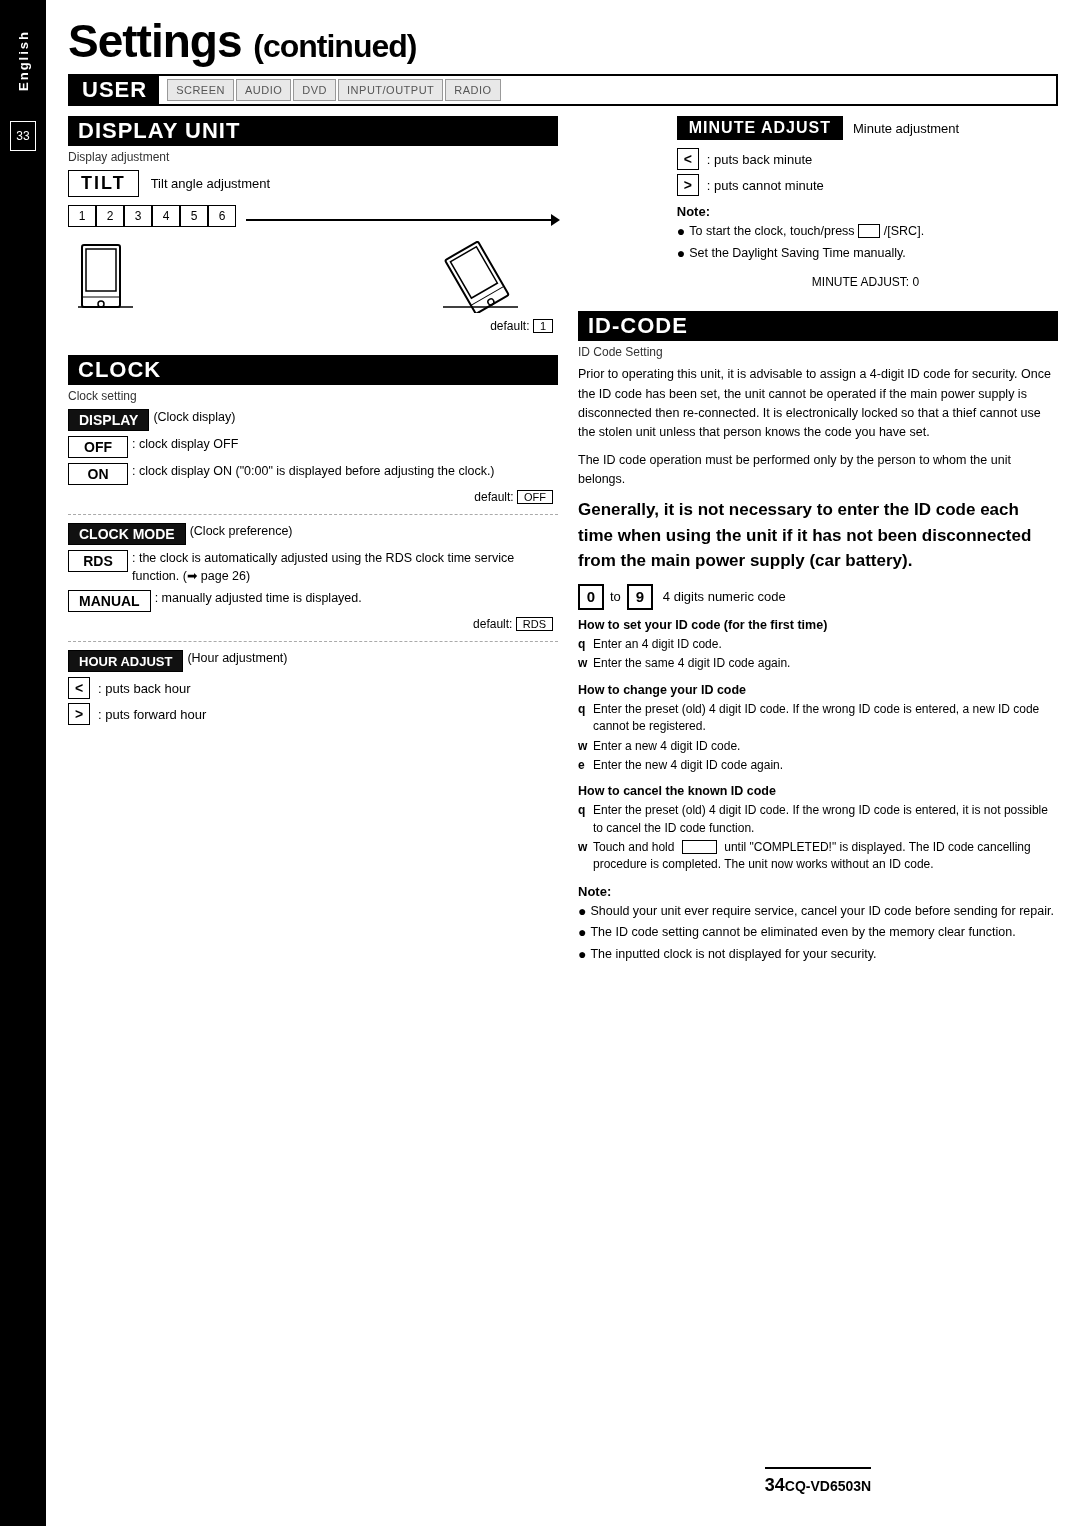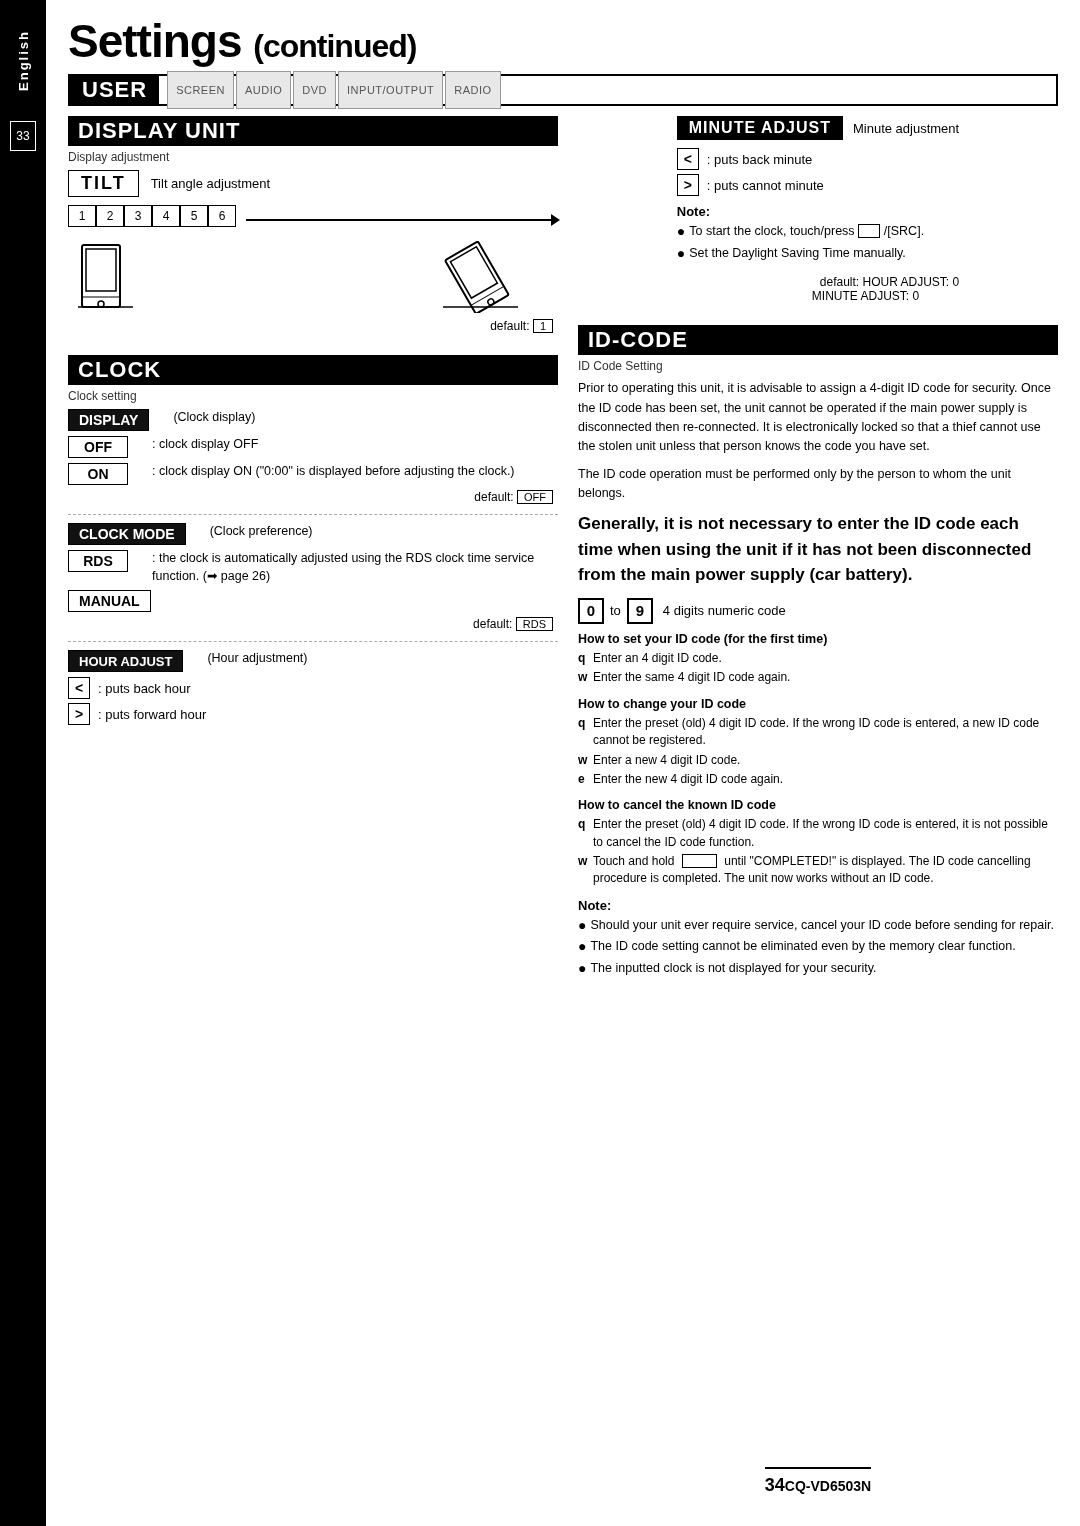--- a/index.html
+++ b/index.html
@@ -97,21 +97,21 @@
       align-items: center;
       height: 100%;
       padding-left: 8px;
       gap: 2px;
     }
     .user-tab {
       font-size: 11px;
       color: #555;
       padding: 2px 8px;
       border: 1px solid #999;
-      height: 38px;
+      height: 22px;
       display: flex;
       align-items: center;
       background: #e8e8e8;
       letter-spacing: 0.5px;
     }
 
     
     .two-col {
       display: flex;
       gap: 20px;
@@ -146,21 +146,21 @@
       font-size: 12px;
       color: #333;
       margin-bottom: 6px;
     }
 
     
     .setting-row {
       display: flex;
       align-items: flex-start;
       margin-bottom: 5px;
-      gap: 24px;
+      gap: 4px;
     }
     .setting-box {
       border: 1.5px solid #000;
       font-weight: 900;
       font-size: 14px;
       padding: 1px 10px;
       min-width: 60px;
       text-align: center;
       white-space: nowrap;
       flex-shrink: 0;
@@ -512,20 +512,21 @@
               (<span>Clock preference</span>)
             </span>
           </div>
 
           <div class="setting-row">
             <div class="setting-box">RDS</div>
             <span class="setting-desc">: the clock is automatically adjusted using the RDS clock time service function. (➡ page 26)</span>
           </div>
           <div class="setting-row">
             <div class="setting-box">MANUAL</div>
+            <span class="setting-desc">: manually adjusted time is displayed.</span>
           </div>
 
           <div class="default-line">
             <span>default:</span>
             <span class="default-box">RDS</span>
           </div>
 
           <div class="dashed-divider"></div>
 
           <div class="setting-row">
@@ -573,21 +574,20 @@
                 <span>/[SRC]</span>.
               </span>
             </div>
             <div class="note-item">
               <span class="bullet">●</span>
               <span>Set the Daylight Saving Time manually.</span>
             </div>
           </div>
 
           <div class="default-right">
-            <div>default: HOUR ADJUST: 0</div>
             <div style="padding-right:40px;">MINUTE ADJUST: 0</div>
           </div>
         </div>
 
         <div class="id-code-section">
           <div class="section-header">ID-CODE</div>
           <div class="section-label">ID Code Setting</div>
 
           <div class="id-code-body">Prior to operating this unit, it is advisable to assign a 4-digit ID code for security. Once the ID code has been set, the unit cannot be operated if the main power supply is disconnected then re-connected. It is electronically locked so that a thief cannot use the stolen unit unless that person knows the code you have set.</div>
           <div class="id-code-body">The ID code operation must be performed only by the person to whom the unit belongs.</div>

